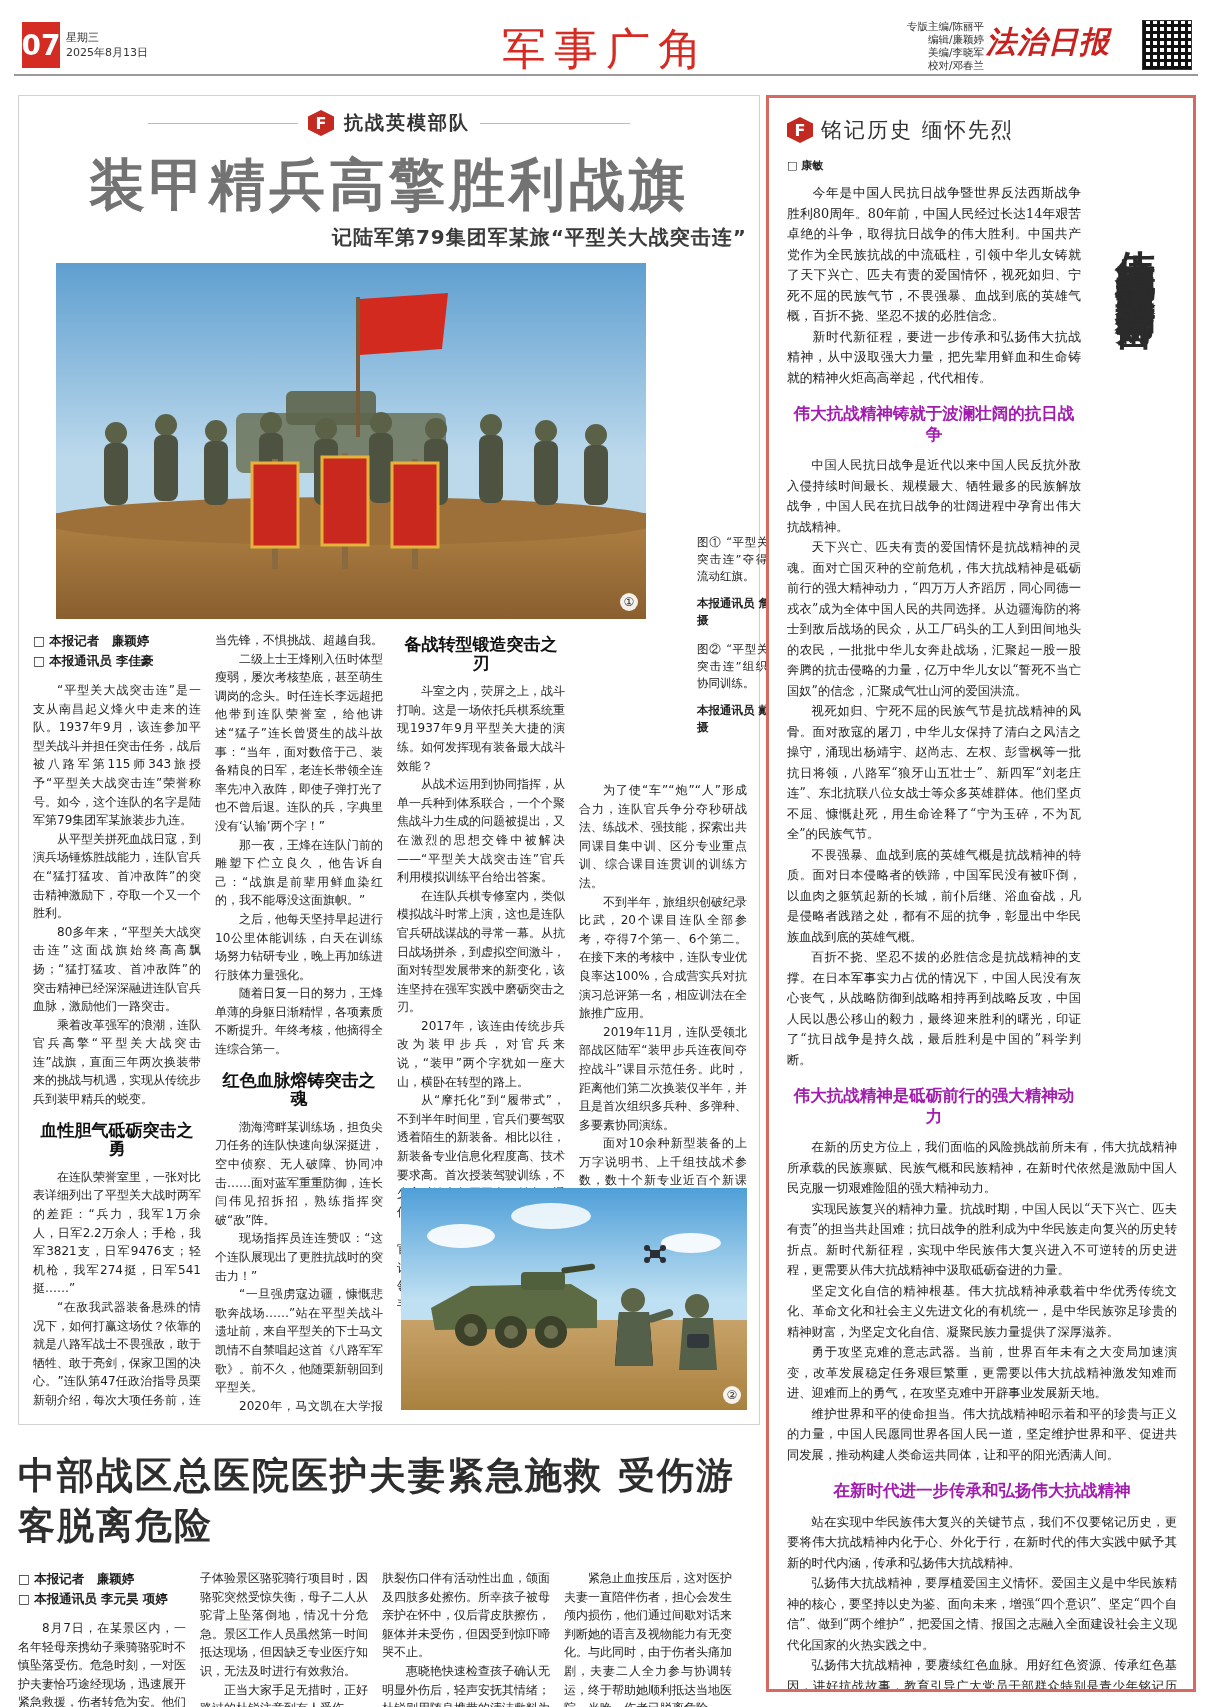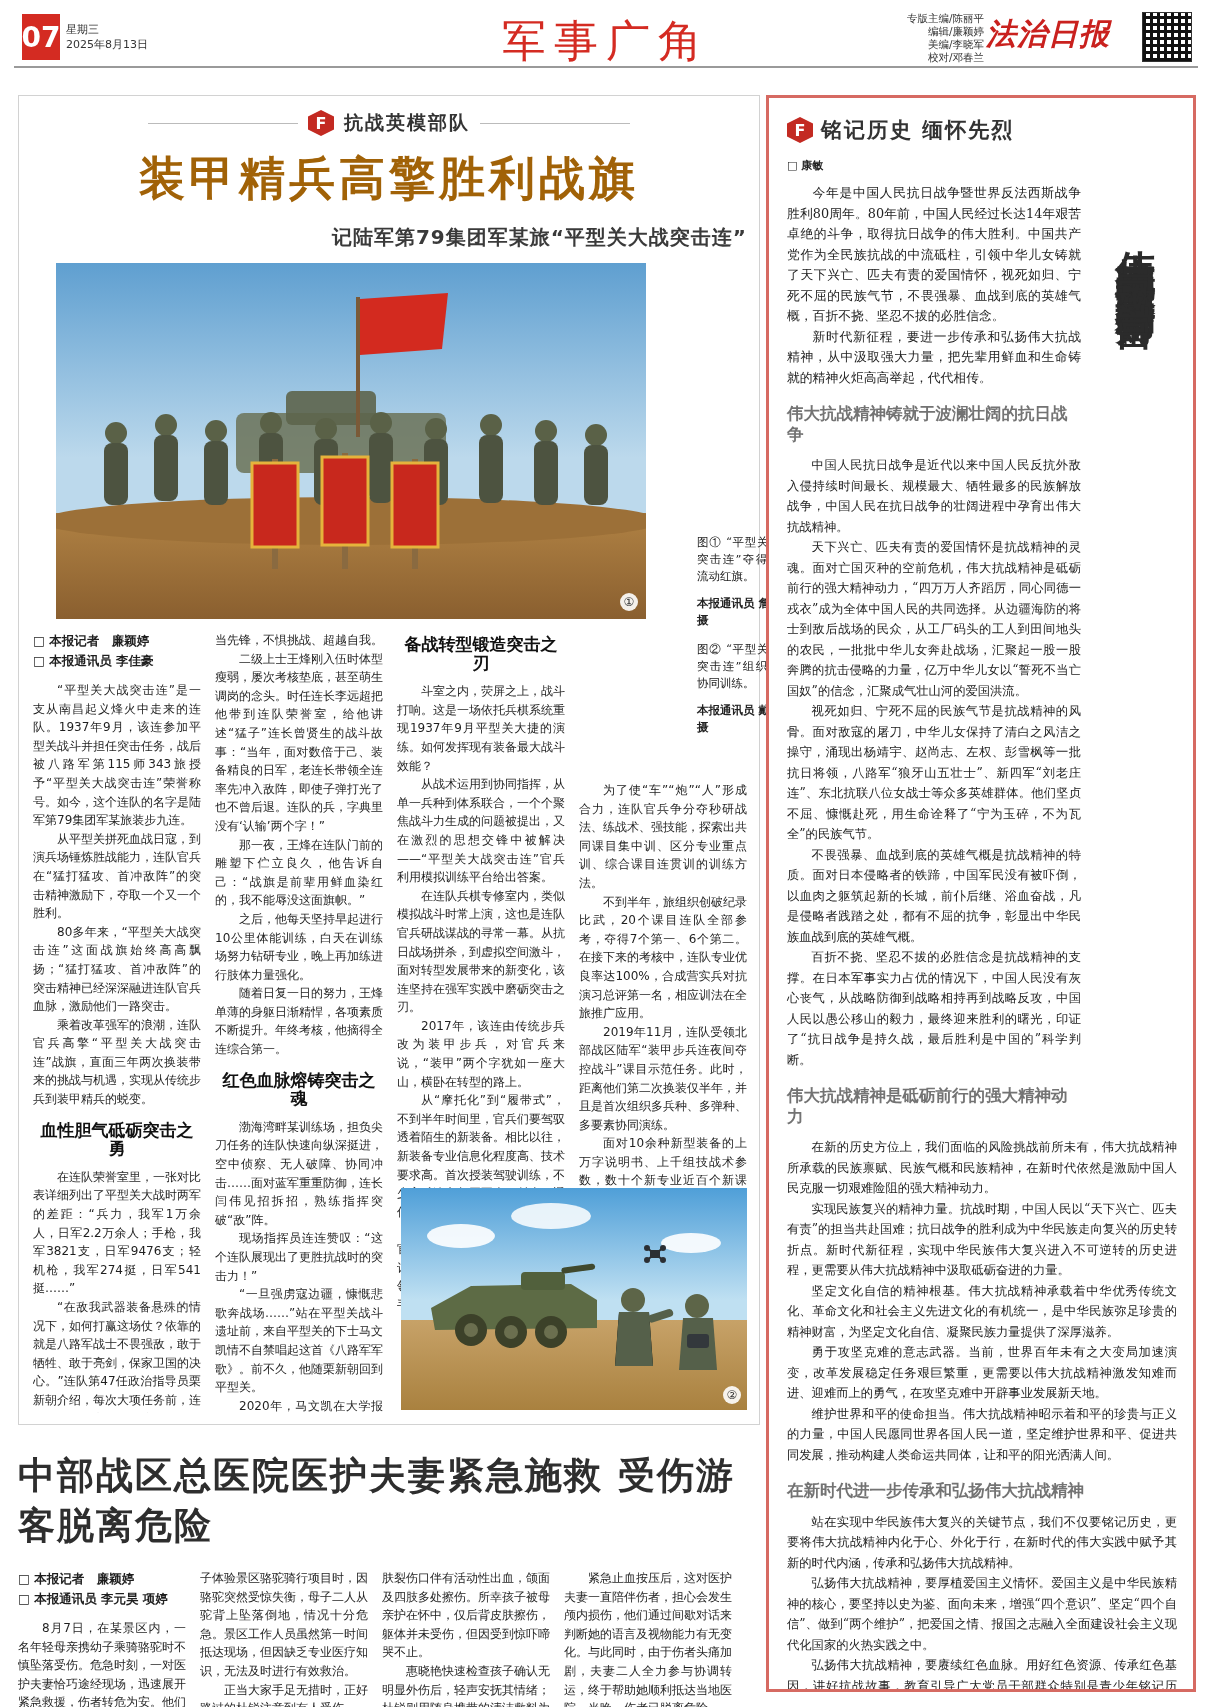--- a/index.html
+++ b/index.html
@@ -4,21 +4,21 @@
 <style>
   * { margin:0; padding:0; box-sizing:border-box; }
   html,body { background:#e9e9e9; }
   body { font-family:"DejaVu Sans","Liberation Sans",sans-serif; }
   #page {
     position:relative; width:1212px; height:1707px; background:#fff;
     margin:0 auto; overflow:hidden; color:#222;
   }
 
   
-  #header { position:absolute; left:0; top:4px; width:1212px; height:64px; }
+  #header { position:absolute; left:0; top:12px; width:1212px; height:64px; }
   #header .rule { position:absolute; left:14px; right:14px; top:62px; border-top:2px solid #9a9a9a; }
   .pagenum { position:absolute; left:22px; top:10px; width:38px; height:46px; background:#d42b22; color:#fff;
     font-size:28px; font-weight:bold; display:flex; align-items:center; justify-content:center; }
   .datebox { position:absolute; left:66px; top:18px; font-size:11px; line-height:15px; color:#333; }
   .section-title { position:absolute; left:0; right:0; top:8px; text-align:center;
     font-size:44px; font-weight:normal; color:#d42b22; letter-spacing:8px; }
   .credits { position:absolute; right:228px; top:8px; text-align:right; font-size:10.5px; line-height:13px; color:#333; }
   .masthead { position:absolute; right:78px; top:10px; width:148px; font-size:30px; font-weight:bold; font-style:italic;
     color:#c9211e; font-family:"DejaVu Serif","Liberation Serif",serif; letter-spacing:1px; }
   .qr { position:absolute; right:20px; top:8px; width:50px; height:50px; border:1px solid #333;
@@ -31,21 +31,21 @@
     border:1px solid #d2d2d2; background:#fff; }
   .kicker-row { position:absolute; left:0; right:0; top:14px; display:flex; align-items:center; justify-content:center; gap:10px; }
   .kicker-row .kline { height:1px; background:#bbb; width:150px; }
   .cube {
     width:26px; height:26px; background:#c32a22; color:#fff; font-weight:bold; font-size:16px;
     display:inline-flex; align-items:center; justify-content:center;
     clip-path:polygon(50% 0, 100% 25%, 100% 75%, 50% 100%, 0 75%, 0 25%);
   }
   .kicker-text { font-size:19px; font-weight:bold; color:#333; letter-spacing:2px; }
   .main-headline { position:absolute; left:0; right:0; top:52px; text-align:center;
-    font-size:46px; font-weight:bold; color:#a16207; letter-spacing:4px; }
+    font-size:56px; font-weight:bold; color:#737373; letter-spacing:4px; }
   .main-subtitle { position:absolute; left:0; right:12px; top:128px; text-align:right;
     font-size:20px; font-weight:bold; color:#3a3a3a; letter-spacing:1px; }
 
   
   #photo1 { position:absolute; left:37px; top:167px; width:590px; height:356px; overflow:hidden; }
   .marker { position:absolute; width:18px; height:18px; border-radius:50%; background:rgba(255,255,255,.9);
     color:#333; font-size:12px; line-height:18px; text-align:center; }
 
   
   .captions { position:absolute; left:638px; top:438px; width:96px;
@@ -68,31 +68,31 @@
 
   
   #bottom-article { position:absolute; left:18px; top:1443px; width:742px; height:264px; }
   .bottom-headline { text-align:left; font-size:37px; font-weight:bold; color:#2e2e2e; letter-spacing:2px; margin-top:8px; }
   #bottom-cols { display:flex; gap:14px; margin-top:18px; height:178px; overflow:hidden; padding:0 0 0 0; }
 
   
   #sidebar { position:absolute; left:766px; top:95px; width:430px; height:1597px;
     border:3px solid #d66a62; background:#fff; padding:18px 16px 14px 18px; overflow:hidden; }
   .sb-kicker { display:flex; align-items:center; gap:8px; }
-  .sb-kicker-text { font-size:21px; font-weight:bold; color:#333; letter-spacing:2px; }
+  .sb-kicker-text { font-size:21px; font-weight:normal; color:#333; letter-spacing:2px; }
   .sb-author { font-size:11px; font-weight:bold; margin:14px 0 10px; color:#222; }
   .vtitle-spacer { float:right; width:84px; height:880px; margin:36px 0 18px 12px; position:relative; }
   .vtitle { position:absolute; left:6px; top:0; writing-mode:vertical-rl; text-orientation:upright;
     font-size:40px; font-weight:600; color:#2b2b2b; letter-spacing:3px; line-height:74px; }
   .sb-body { font-family:"DejaVu Serif","Liberation Serif",serif; font-size:12.3px; line-height:20.5px;
     text-align:justify; color:#222; }
   .sb-body p { text-indent:2em; }
   .sb-intro { font-size:12.8px; }
   .sb-heading { font-family:"DejaVu Sans","Liberation Sans",sans-serif; font-size:16.5px; font-weight:bold;
-    color:#737373; text-align:left; margin:16px 0 10px; text-indent:0 !important; }
+    color:#a21caf; text-align:center; margin:16px 0 10px; text-indent:0 !important; }
 </style>
 </head>
 <body>
 
 <div id="page">
 
   <div id="header">
     <div class="pagenum">07</div>
     <div class="datebox">
       <div>星期三</div>

